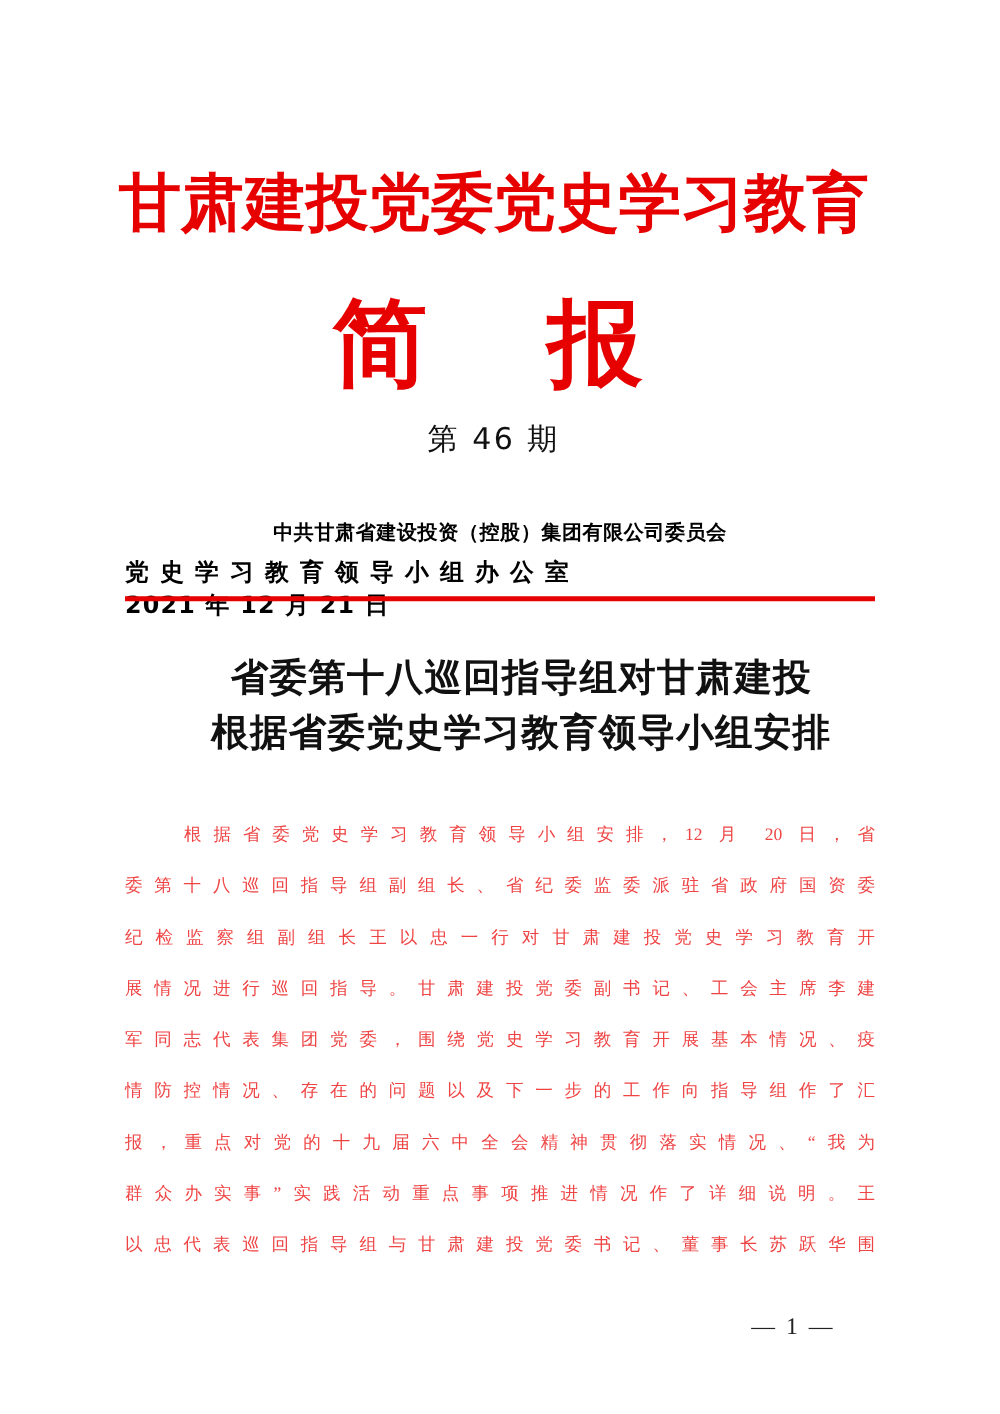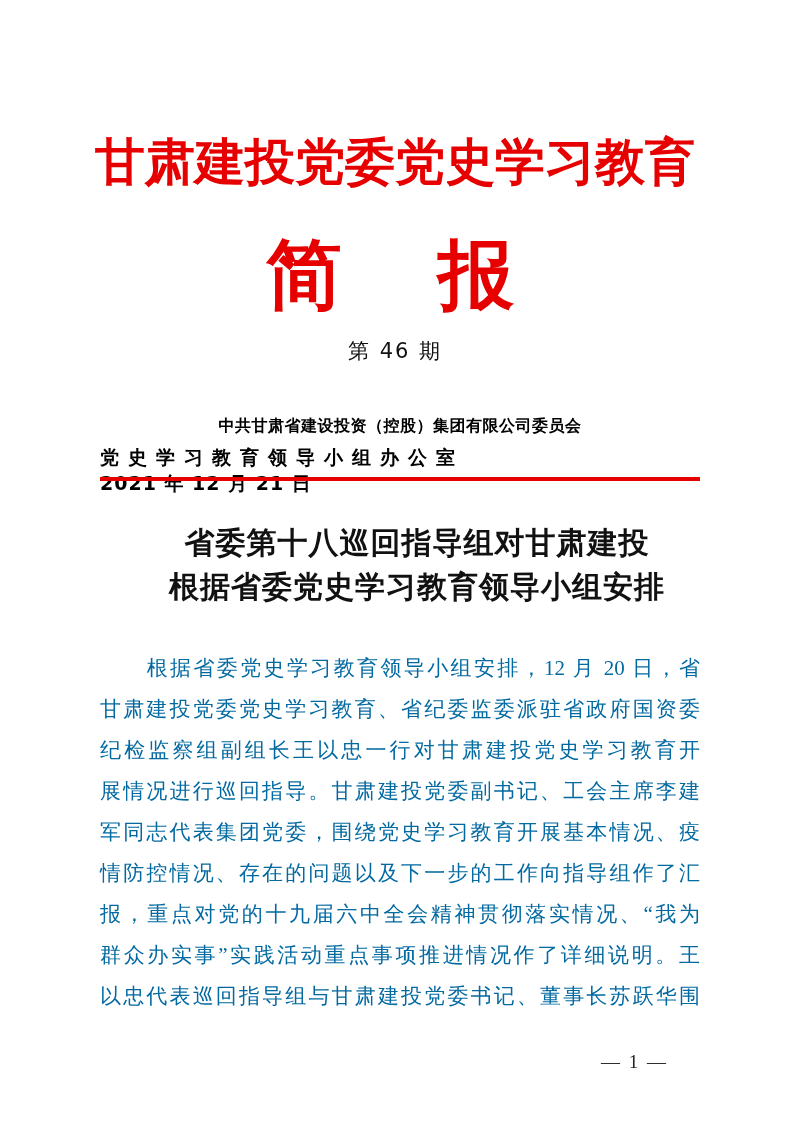--- a/index.html
+++ b/index.html
@@ -36,21 +36,21 @@
     letter-spacing: 10px;
     white-space: nowrap;
     margin-top: 24px;
   }
   .issue-number {
     position: absolute;
     top: 336px; left: 0; width: 100%;
     text-align: center;
     color: #111111;
     font-family: "DejaVu Sans", "Liberation Sans", sans-serif;
-    font-size: 21px;
+    font-size: 24px;
     line-height: 30px;
     letter-spacing: 2px;
   }
   .issuer-block {
     position: absolute;
     top: 414px; left: 100px; width: 600px;
     color: #000000;
     font-family: "DejaVu Sans", "Liberation Sans", sans-serif;
     text-align: center;
   }
@@ -95,23 +95,23 @@
     font-size: 30px;
     line-height: 44px;
     letter-spacing: 1px;
     padding-left: 22px;
   }
   .body-block {
     position: absolute;
     top: 648px; left: 100px; width: 600px;
   }
   .body-line {
-    font-size: 21px;
+    font-size: 14px;
     line-height: 41px;
-    color: #0369a1;
+    color: #ef4444;
     text-align: justify;
     text-align-last: justify;
   }
   .page-number {
     position: absolute;
     top: 1050px; right: 122px;
     font-size: 19px;
     line-height: 24px;
     letter-spacing: 2px;
     color: #222222;
@@ -139,21 +139,21 @@
 
   <div class="red-rule"></div>
 
   <div class="article-title">
     <div>省委第十八巡回指导组对甘肃建投</div>
     <div>根据省委党史学习教育领导小组安排</div>
   </div>
 
   <div class="body-block">
       <div class="body-line">　　根据省委党史学习教育领导小组安排，12 月 20 日，省</div>
-      <div class="body-line">甘肃建投党委党史学习教育、省纪委监委派驻省政府国资委</div>
+      <div class="body-line">委第十八巡回指导组副组长、省纪委监委派驻省政府国资委</div>
       <div class="body-line">纪检监察组副组长王以忠一行对甘肃建投党史学习教育开</div>
       <div class="body-line">展情况进行巡回指导。甘肃建投党委副书记、工会主席李建</div>
       <div class="body-line">军同志代表集团党委，围绕党史学习教育开展基本情况、疫</div>
       <div class="body-line">情防控情况、存在的问题以及下一步的工作向指导组作了汇</div>
       <div class="body-line">报，重点对党的十九届六中全会精神贯彻落实情况、“我为</div>
       <div class="body-line">群众办实事”实践活动重点事项推进情况作了详细说明。王</div>
       <div class="body-line">以忠代表巡回指导组与甘肃建投党委书记、董事长苏跃华围</div>
     </div>
 
   <div class="page-number">— 1 —</div>

